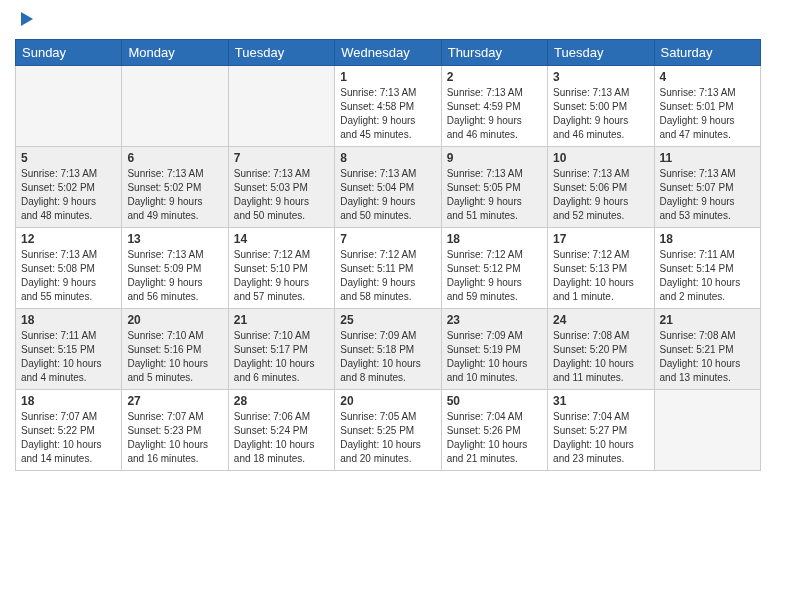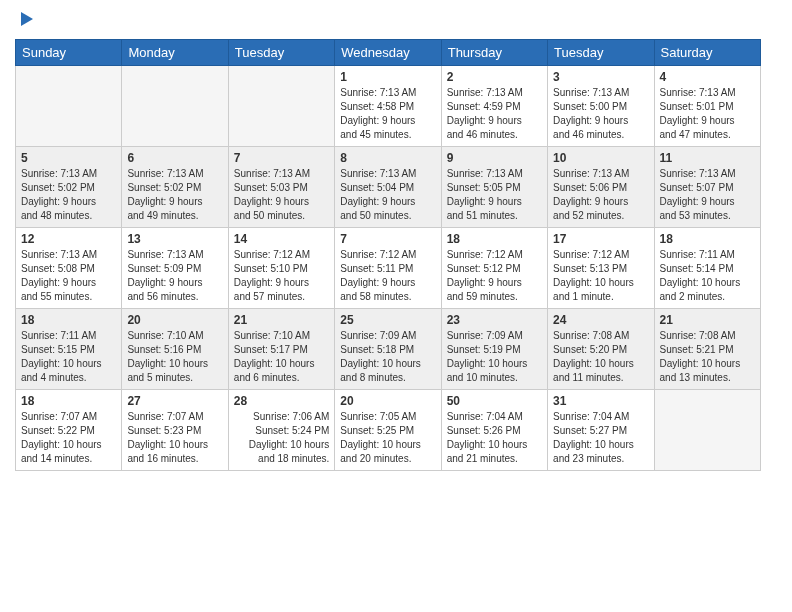--- a/index.html
+++ b/index.html
@@ -328,21 +328,21 @@
           </td>
           <td>
             <span class="day-num">27</span>
             <div class="day-info" style="white-space: pre-line;">Sunrise: 7:07 AM
 Sunset: 5:23 PM
 Daylight: 10 hours
 and 16 minutes.</div>
           </td>
           <td>
             <span class="day-num">28</span>
-            <div class="day-info" style="white-space: pre-line; text-align: right;">Sunrise: 7:06 AM
+            <div class="day-info" style="white-space: pre-line;">Sunrise: 7:06 AM
 Sunset: 5:24 PM
 Daylight: 10 hours
 and 18 minutes.</div>
           </td>
           <td>
             <span class="day-num">20</span>
             <div class="day-info" style="white-space: pre-line;">Sunrise: 7:05 AM
 Sunset: 5:25 PM
 Daylight: 10 hours
 and 20 minutes.</div>

